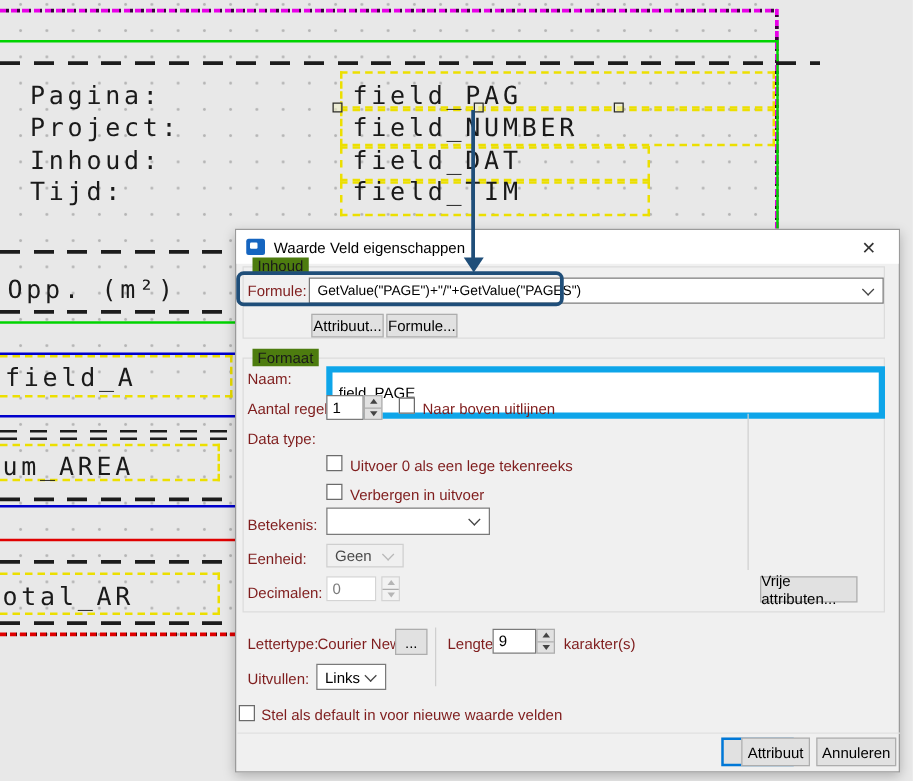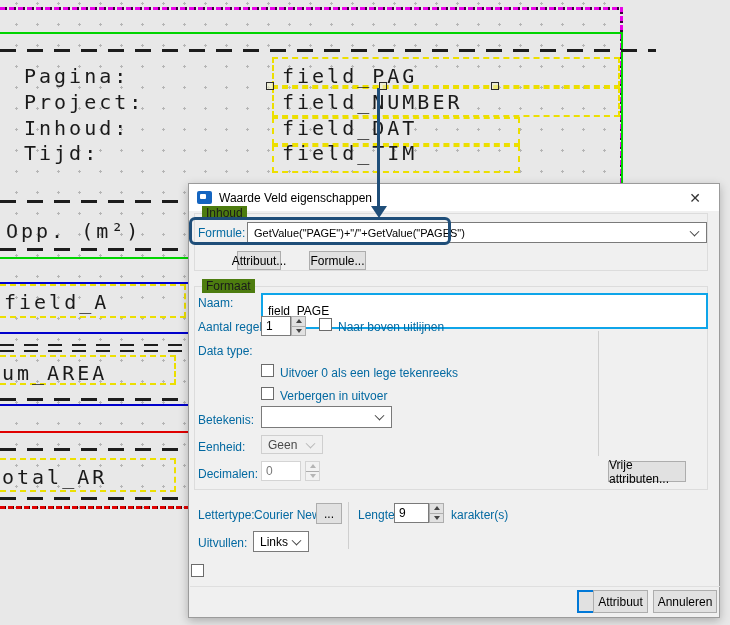--- a/index.html
+++ b/index.html
@@ -49,22 +49,22 @@
                 background:#fff; border-radius:1px; }
   .title-text { position:absolute; left:30px; top:7px; font-size:12px; color:#000; }
   .close-btn { position:absolute; right:10px; top:3px; width:28px; height:21px;
                display:flex; align-items:center; justify-content:center;
                font-size:14px; color:#333; cursor:pointer; }
 
   .groupbox { position:absolute; border:1px solid #dcdcdc; }
   .legend { position:absolute; top:-8px; left:7px; background:#4d7c0f; padding:0 4px;
             font-size:12px; color:#1a1a1a; }
 
-  .lbl { position:absolute; font-size:12px; color:#0369a1; white-space:nowrap; }
-  .field { position:absolute; background:#fff; border:2px solid #0ea5e9;
+  .lbl { position:absolute; font-size:12px; color:#7f1d1d; white-space:nowrap; }
+  .field { position:absolute; background:#fff; border:5px solid #0ea5e9;
            font-size:12px; padding:16px 5px; font-family:"Liberation Sans",sans-serif; }
   input.field { outline:none; }
   .combo { position:absolute; background:#fff; border:1px solid #7a7a7a;
            font-size:12px; display:flex; align-items:center; padding-left:6px; }
   .chev { position:absolute; right:8px; top:50%; width:7px; height:7px;
           border-right:1.6px solid #444; border-bottom:1.6px solid #444;
           transform:translateY(-70%) rotate(45deg); }
   .chev.dis { border-color:#b8b8b8; }
   .btn { position:absolute; background:#e1e1e1; border:1px solid #adadad;
          display:flex; align-items:center; justify-content:center;
@@ -154,21 +154,21 @@
   </div>
 
   <div class="groupbox" style="left:5px;top:29px;width:514px;height:58px;">
     <span class="legend">Inhoud</span>
   </div>
   <div class="lbl" style="left:9px;top:42px;">Formule:</div>
   <div class="combo" style="left:58px;top:38px;width:460px;height:21px;font-size:11px;">
     <span>GetValue("PAGE")+"/"+GetValue("PAGES")</span>
     <span class="chev"></span>
   </div>
-  <div class="btn" style="left:48px;top:67px;width:44px;height:19px;">Attribuut...</div>
+  <div class="btn" style="left:60px;top:67px;width:58px;height:19px;">Attribuut...</div>
   <div class="btn" style="left:120px;top:67px;width:57px;height:19px;">Formule...</div>
 
   <div class="groupbox" style="left:5px;top:102px;width:514px;height:204px;">
     <span class="legend">Formaat</span>
   </div>
   <div class="lbl" style="left:9px;top:112px;">Naam:</div>
   <input class="field" style="left: 72px; top: 109px; width: 447px; height: 20px;" value="field_PAGE">
 
   <div class="lbl" style="left:9px;top:136px;">Aantal regels</div>
   <div class="spin-input" style="left:72px;top:132px;width:30px;height:20px;">1</div>
@@ -220,20 +220,21 @@
     <div class="down"></div>
   </div>
   <div class="lbl" style="left:262px;top:324px;">karakter(s)</div>
   <div class="lbl" style="left:9px;top:352px;">Uitvullen:</div>
   <div class="combo" style="left:64px;top:347px;width:56px;height:21px;">
     <span>Links</span>
     <span class="chev"></span>
   </div>
 
   <span class="checkbox" style="left:2px;top:380px;"></span>
+  <div class="lbl" style="left:20px;top:381px;">Stel als default in voor nieuwe waarde velden</div>
   <div class="separator-h" style="left:1px;top:402px;width:530px;"></div>
   <div class="btn focused" style="left:340px;top:406px;width:58px;height:23px;margin-left:48px;">OK</div>
   <div class="btn" style="left:404px;top:406px;width:55px;height:23px;">Attribuut</div>
   <div class="btn" style="left:464px;top:406px;width:64px;height:23px;">Annuleren</div>
 </div>
 
 <div class="hl-rect" style="left:189px;top:217px;width:262px;height:28px;"></div>
 <div class="anno arrow-line" style="left:377px;top:88px;height:120px;"></div>
 <div class="anno arrow-head" style="left:371px;top:206px;"></div>
 

